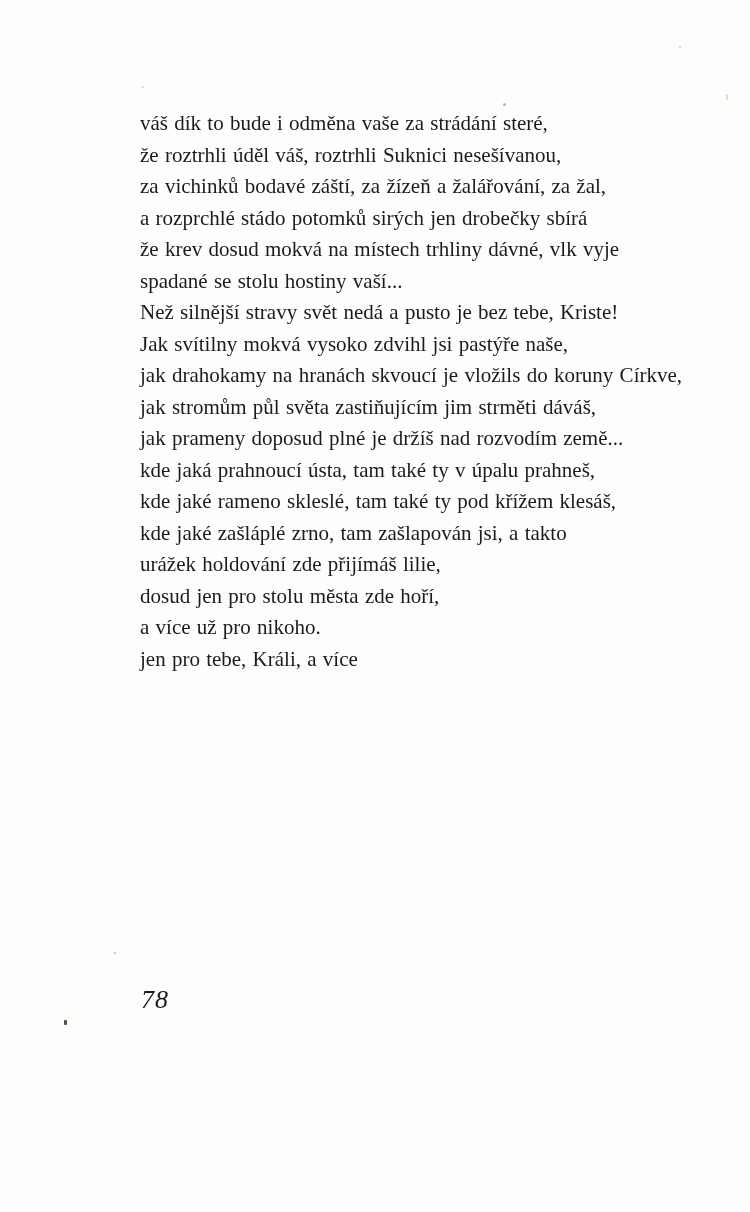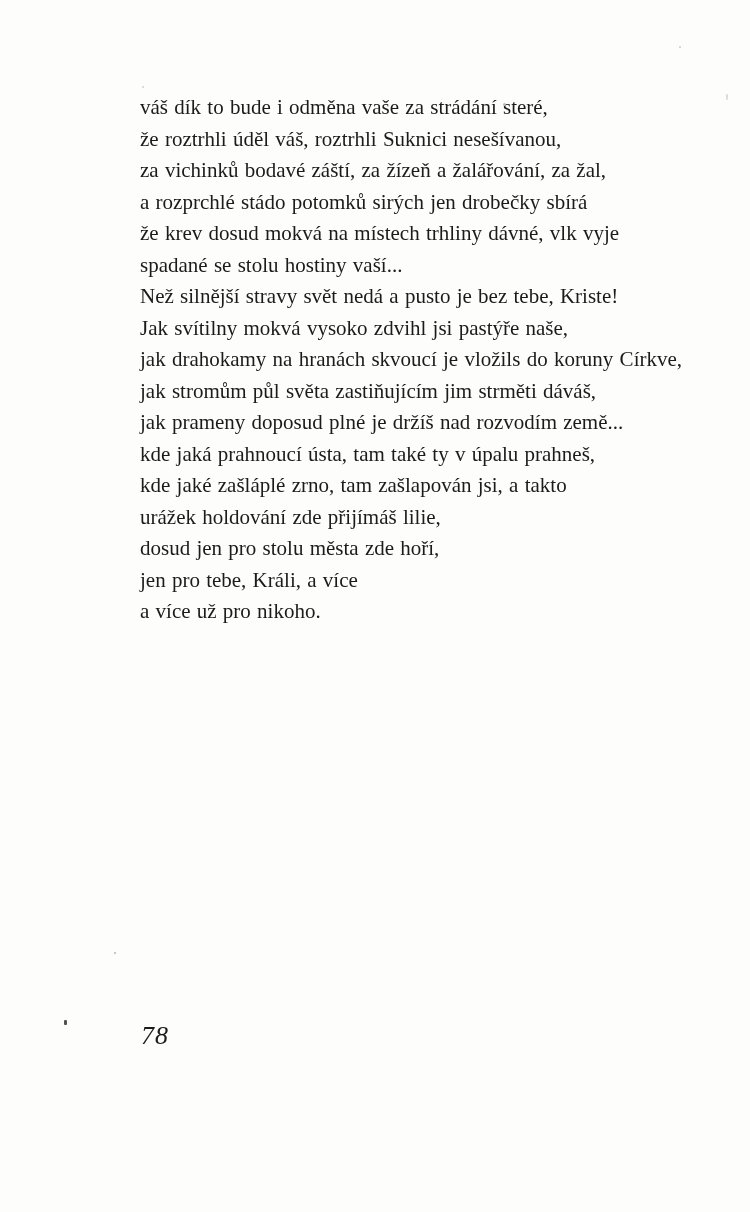--- a/index.html
+++ b/index.html
@@ -15,38 +15,37 @@
     font-family: "Liberation Serif", "DejaVu Serif", serif;
     color: #1b1b1b;
   }
   .page {
     position: absolute;
     inset: 0;
   }
   .poem {
     position: absolute;
     left: 140px;
-    top: 92px;
+    top: 108px;
   }
   .stanza .line {
     font-size: 21px;
     line-height: 31.5px;
     white-space: nowrap;
     word-spacing: 1px;
   }
   .stanza-2 {
   }
   .page-number {
     position: absolute;
     left: 141px;
     top: 985px;
     font-style: italic;
     font-size: 26px;
     letter-spacing: 1px;
-    margin-top: 36px;
   }
   
   .speck {
     position: absolute;
     border-radius: 50%;
   }
   .speck-1 { left: 503px; top: 103px; width: 3px; height: 3px; background: #b8b8b4; }
   .speck-2 { left: 679px; top: 46px;  width: 2px; height: 2px; background: #c9c9c5; }
   .speck-3 { left: 142px; top: 86px;  width: 2px; height: 2px; background: #cfcfcb; }
   .speck-4 { left: 726px; top: 94px;  width: 2px; height: 6px; background: #dcdcd8; border-radius: 1px; }
@@ -67,25 +66,26 @@
         <div class="line">že krev dosud mokvá na místech trhliny dávné, vlk vyje</div>
         <div class="line">spadané se stolu hostiny vaší...</div>
       </div>
     <div class="stanza stanza-2">
         <div class="line">Než silnější stravy svět nedá a pusto je bez tebe, Kriste!</div>
         <div class="line">Jak svítilny mokvá vysoko zdvihl jsi pastýře naše,</div>
         <div class="line">jak drahokamy na hranách skvoucí je vložils do koruny Církve,</div>
         <div class="line">jak stromům půl světa zastiňujícím jim strměti dáváš,</div>
         <div class="line">jak prameny doposud plné je držíš nad rozvodím země...</div>
         <div class="line">kde jaká prahnoucí ústa, tam také ty v úpalu prahneš,</div>
+        <div class="line">kde jaké rameno skleslé, tam také ty pod křížem klesáš,</div>
         <div class="line">kde jaké zašláplé zrno, tam zašlapován jsi, a takto</div>
         <div class="line">urážek holdování zde přijímáš lilie,</div>
         <div class="line">dosud jen pro stolu města zde hoří,</div>
+        <div class="line">a více už pro nikoho.</div>
         <div class="line">jen pro tebe, Králi, a více</div>
-        <div class="line">a více už pro nikoho.</div>
       </div>
   </div>
 
   <div class="page-number">78</div>
 
   <div class="speck speck-1"></div>
   <div class="speck speck-2"></div>
   <div class="speck speck-3"></div>
   <div class="speck speck-4"></div>
   <div class="speck speck-5"></div>

